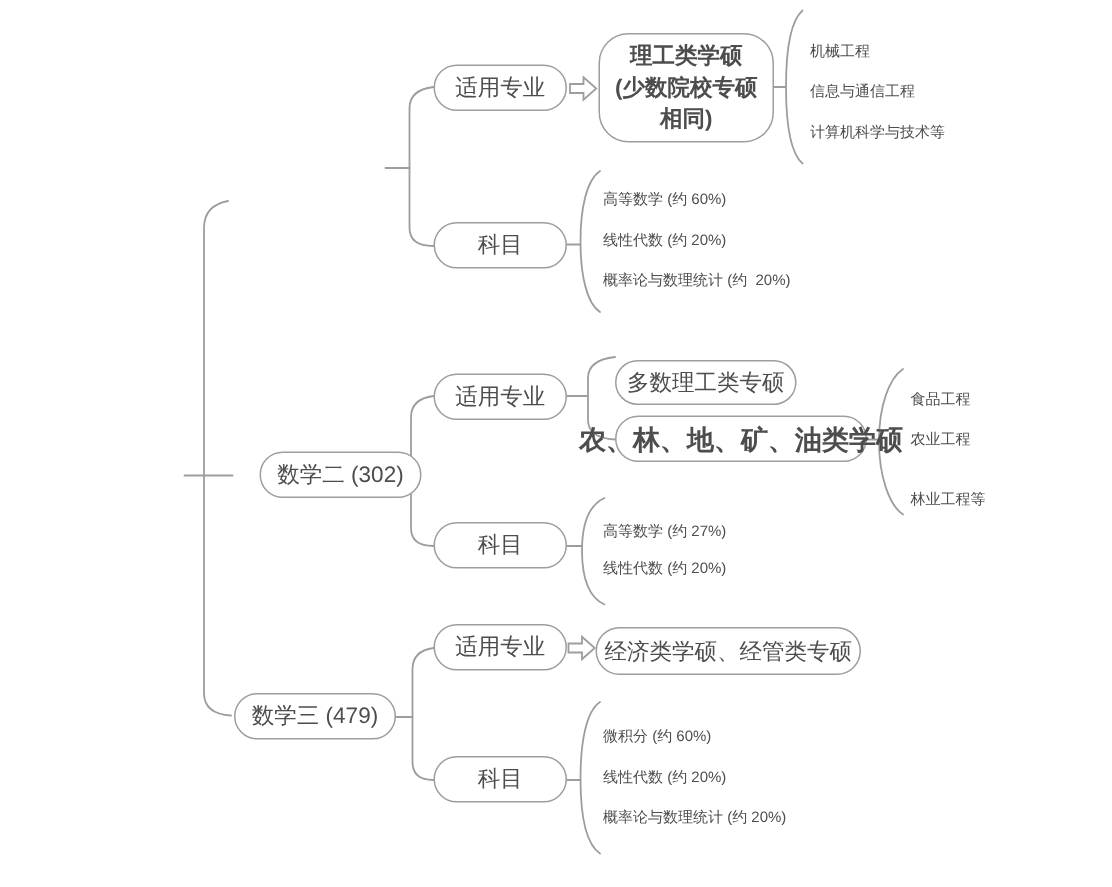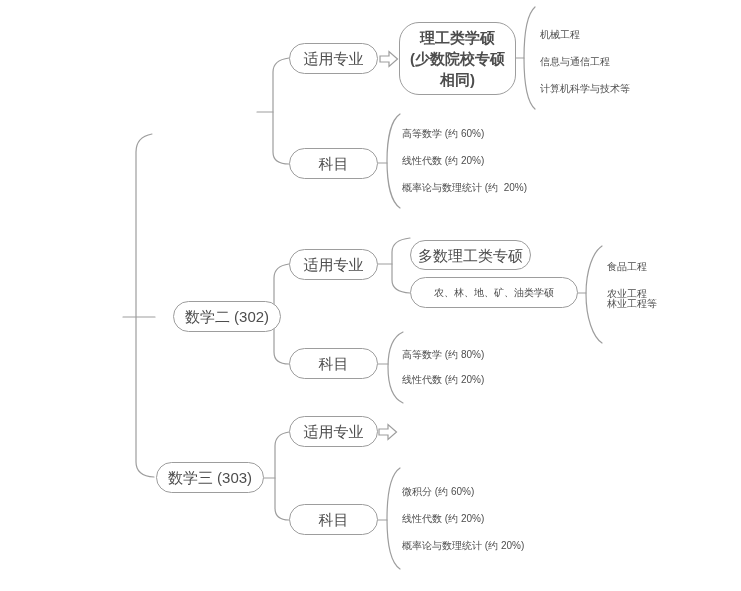--- a/index.html
+++ b/index.html
@@ -58,45 +58,46 @@
 
     <path d="M 378 520 L 387 520"></path>
     <path d="M 400 468 C 391 474 387 494 387 519 C 387 544 391 563 400 569"></path>
 
     <path fill="#ffffff" d="M 380 56 L 389 56 L 389 51.5 L 397.5 59 L 389 66.5 L 389 62 L 380 62 Z"></path>
     <path fill="#ffffff" d="M 379 429 L 388 429 L 388 424.5 L 396.5 432 L 388 439.5 L 388 435 L 379 435 Z"></path>
   </svg>
 
 
   <div class="node" style="left:173px;top:301px;width:108px;height:31px;">数学二 (302)</div>
-  <div class="node" style="left:156px;top:462px;width:108px;height:31px;">数学三 (303)</div>
+  <div class="node" style="left:156px;top:462px;width:108px;height:31px;">数学三 (479)</div>
 
   <div class="node" style="left:289px;top:43px;width:89px;height:31px;">适用专业</div>
   <div class="node" style="left:289px;top:148px;width:89px;height:31px;">科目</div>
   <div class="node big" style="left:399px;top:22px;width:117px;height:73px;font-weight:bold;">
     <span>理工类学硕</span>
     <span>(少数院校专硕</span>
     <span>相同)</span>
   </div>
   <div class="leaf" style="left:540px;top:35px;">机械工程</div>
   <div class="leaf" style="left:540px;top:62px;text-align:center;">信息与通信工程</div>
   <div class="leaf" style="left:540px;top:89px;">计算机科学与技术等</div>
   <div class="leaf" style="left:402px;top:134px;">高等数学 (约 60%)</div>
   <div class="leaf" style="left:402px;top:161px;">线性代数 (约 20%)</div>
   <div class="leaf" style="left:402px;top:188px;">概率论与数理统计 (约  20%)</div>
 
   <div class="node" style="left:289px;top:249px;width:89px;height:31px;">适用专业</div>
   <div class="node" style="left:289px;top:348px;width:89px;height:31px;">科目</div>
   <div class="node" style="left:410px;top:223px;width:121px;height:30px;margin-top:17px;">多数理工类专硕</div>
-  <div class="node" style="left:410px;top:277px;width:168px;height:31px;font-size:10px;">农、林、地、矿、油类学硕</div>
+  <div class="node" style="left:410px;top:277px;width:168px;height:31px;font-size:18px;font-weight:bold;">农、林、地、矿、油类学硕</div>
   <div class="leaf" style="left:607px;top:267px;">食品工程</div>
   <div class="leaf" style="left:607px;top:294px;">农业工程</div>
-  <div class="leaf" style="left:607px;top:304px;">林业工程等</div>
-  <div class="leaf" style="left:402px;top:355px;">高等数学 (约 80%)</div>
+  <div class="leaf" style="left:607px;top:334px;">林业工程等</div>
+  <div class="leaf" style="left:402px;top:355px;">高等数学 (约 27%)</div>
   <div class="leaf" style="left:402px;top:380px;">线性代数 (约 20%)</div>
 
   <div class="node" style="left:289px;top:416px;width:89px;height:31px;">适用专业</div>
   <div class="node" style="left:289px;top:504px;width:89px;height:31px;">科目</div>
+  <div class="node" style="left:397px;top:418px;width:177px;height:32px;">经济类学硕、经管类专硕</div>
   <div class="leaf" style="left:402px;top:492px;">微积分 (约 60%)</div>
   <div class="leaf" style="left:402px;top:519px;">线性代数 (约 20%)</div>
   <div class="leaf" style="left:402px;top:546px;">概率论与数理统计 (约 20%)</div>
 
 </div>
 
 </body></html>

